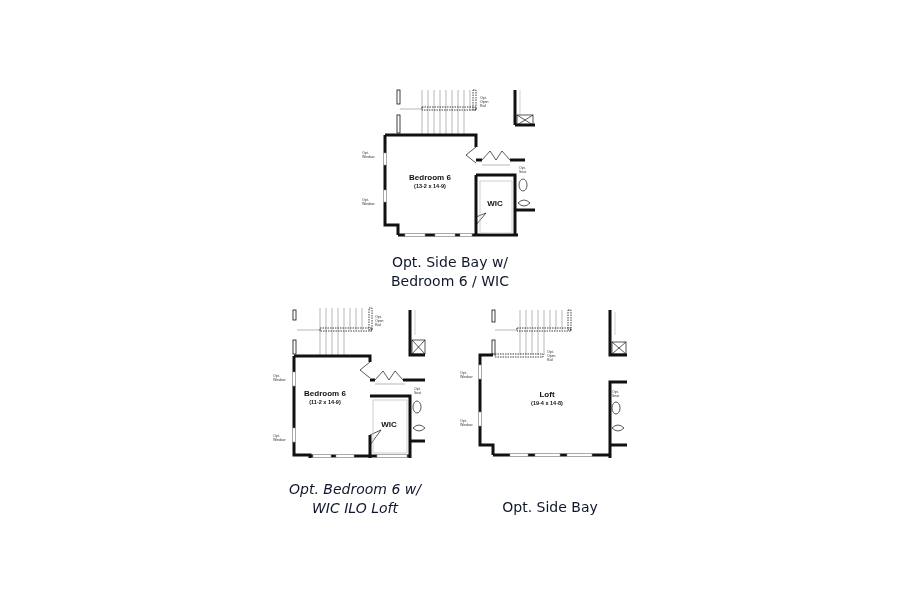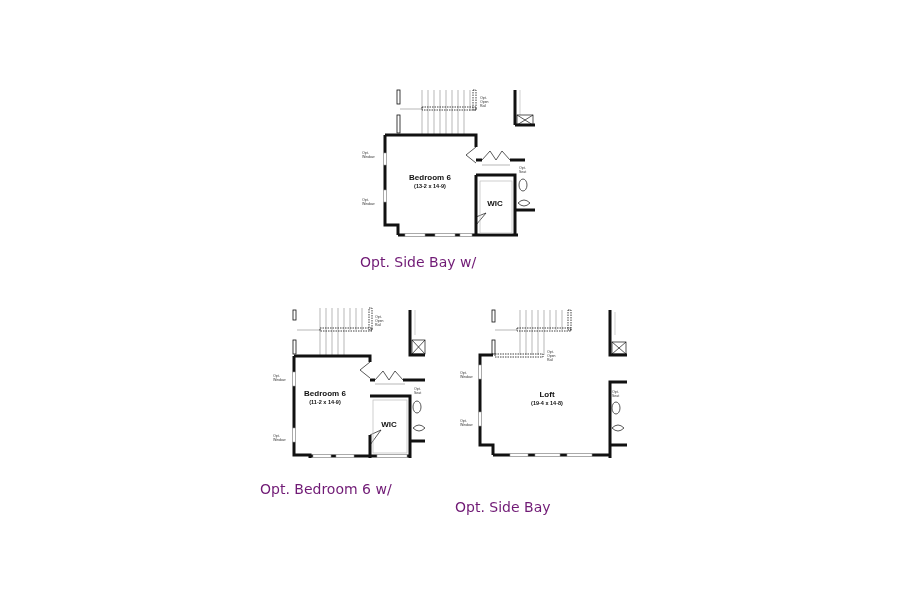--- a/index.html
+++ b/index.html
@@ -1,19 +1,19 @@
 <!DOCTYPE html>
 <html><head>
 <meta charset="utf-8">
 <style>
   html, body { margin:0; padding:0; background:#ffffff; }
   body { width:900px; height:600px; position:relative; overflow:hidden; font-family:"Liberation Sans", sans-serif; }
   .plan { position:absolute; }
   .plan svg { display:block; }
-  .caption { position:absolute; color:#701a75; font-size:14px; line-height:19px; font-family:"DejaVu Sans", sans-serif; }
+  .caption { position:absolute; text-align:center; color:#0f172a; font-size:14px; line-height:19px; font-family:"DejaVu Sans", sans-serif; }
   .room-name { font-weight:bold; font-size:8px; fill:#111; font-family:"Liberation Sans", sans-serif; }
   .room-dim { font-weight:bold; font-size:5.5px; fill:#111; font-family:"Liberation Sans", sans-serif; }
   .tiny { font-size:3.5px; fill:#333; font-family:"Liberation Sans", sans-serif; }
 </style>
 </head>
 <body>
 
 <div class="plan" style="left:360px;top:85px;">
   <svg width="180" height="155" viewBox="0 0 180 155">
 
@@ -77,20 +77,21 @@
     </g>
     <text class="tiny" x="159" y="84">Opt.</text>
       <text class="tiny" x="159" y="88">Seat</text>
     <text class="room-name" x="70" y="95" text-anchor="middle">Bedroom 6</text>
     <text class="room-dim" x="70" y="103" text-anchor="middle">(13-2 x 14-9)</text>
     <text class="room-name" x="135" y="121" text-anchor="middle">WIC</text>
   </svg>
 </div>
 <div class="caption" style="left:360px;top:253px;width:180px;">
   <div>Opt. Side Bay w/</div>
+  <div>Bedroom 6 / WIC</div>
 </div>
 
 <div class="plan" style="left:265px;top:300px;">
   <svg width="175" height="165" viewBox="0 0 175 165">
     <g stroke="#999" stroke-width="0.7">
       <line x1="55" y1="8" x2="55" y2="55"></line>
         <line x1="61" y1="8" x2="61" y2="55"></line>
       <line x1="67" y1="8" x2="67" y2="55"></line>
         <line x1="73" y1="8" x2="73" y2="55"></line>
       <line x1="79" y1="8" x2="79" y2="55"></line>
@@ -141,22 +142,23 @@
       <ellipse cx="152" cy="107" rx="4" ry="6"></ellipse>
       <path d="M148,128 q6,-6 12,0 q-6,6 -12,0"></path>
     </g>
     <text class="tiny" x="149" y="90">Opt.</text>
       <text class="tiny" x="149" y="94">Seat</text>
     <text class="room-name" x="60" y="96" text-anchor="middle">Bedroom 6</text>
     <text class="room-dim" x="60" y="104" text-anchor="middle">(11-2 x 14-9)</text>
     <text class="room-name" x="124" y="127" text-anchor="middle">WIC</text>
   </svg>
 </div>
-<div class="caption" style="left:260px;top:480px;width:190px;">
+<div class="caption" style="left:260px;top:480px;width:190px;font-style:italic;">
   <div>Opt. Bedroom 6 w/</div>
+  <div>WIC ILO Loft</div>
 </div>
 
 <div class="plan" style="left:455px;top:300px;text-decoration:underline;">
   <svg width="180" height="165" viewBox="0 0 180 165">
     <g stroke="#999" stroke-width="0.7">
       <line x1="65" y1="10" x2="65" y2="55"></line>
         <line x1="71" y1="10" x2="71" y2="55"></line>
       <line x1="77" y1="10" x2="77" y2="55"></line>
         <line x1="83" y1="10" x2="83" y2="55"></line>
       <line x1="89" y1="10" x2="89" y2="55"></line>

